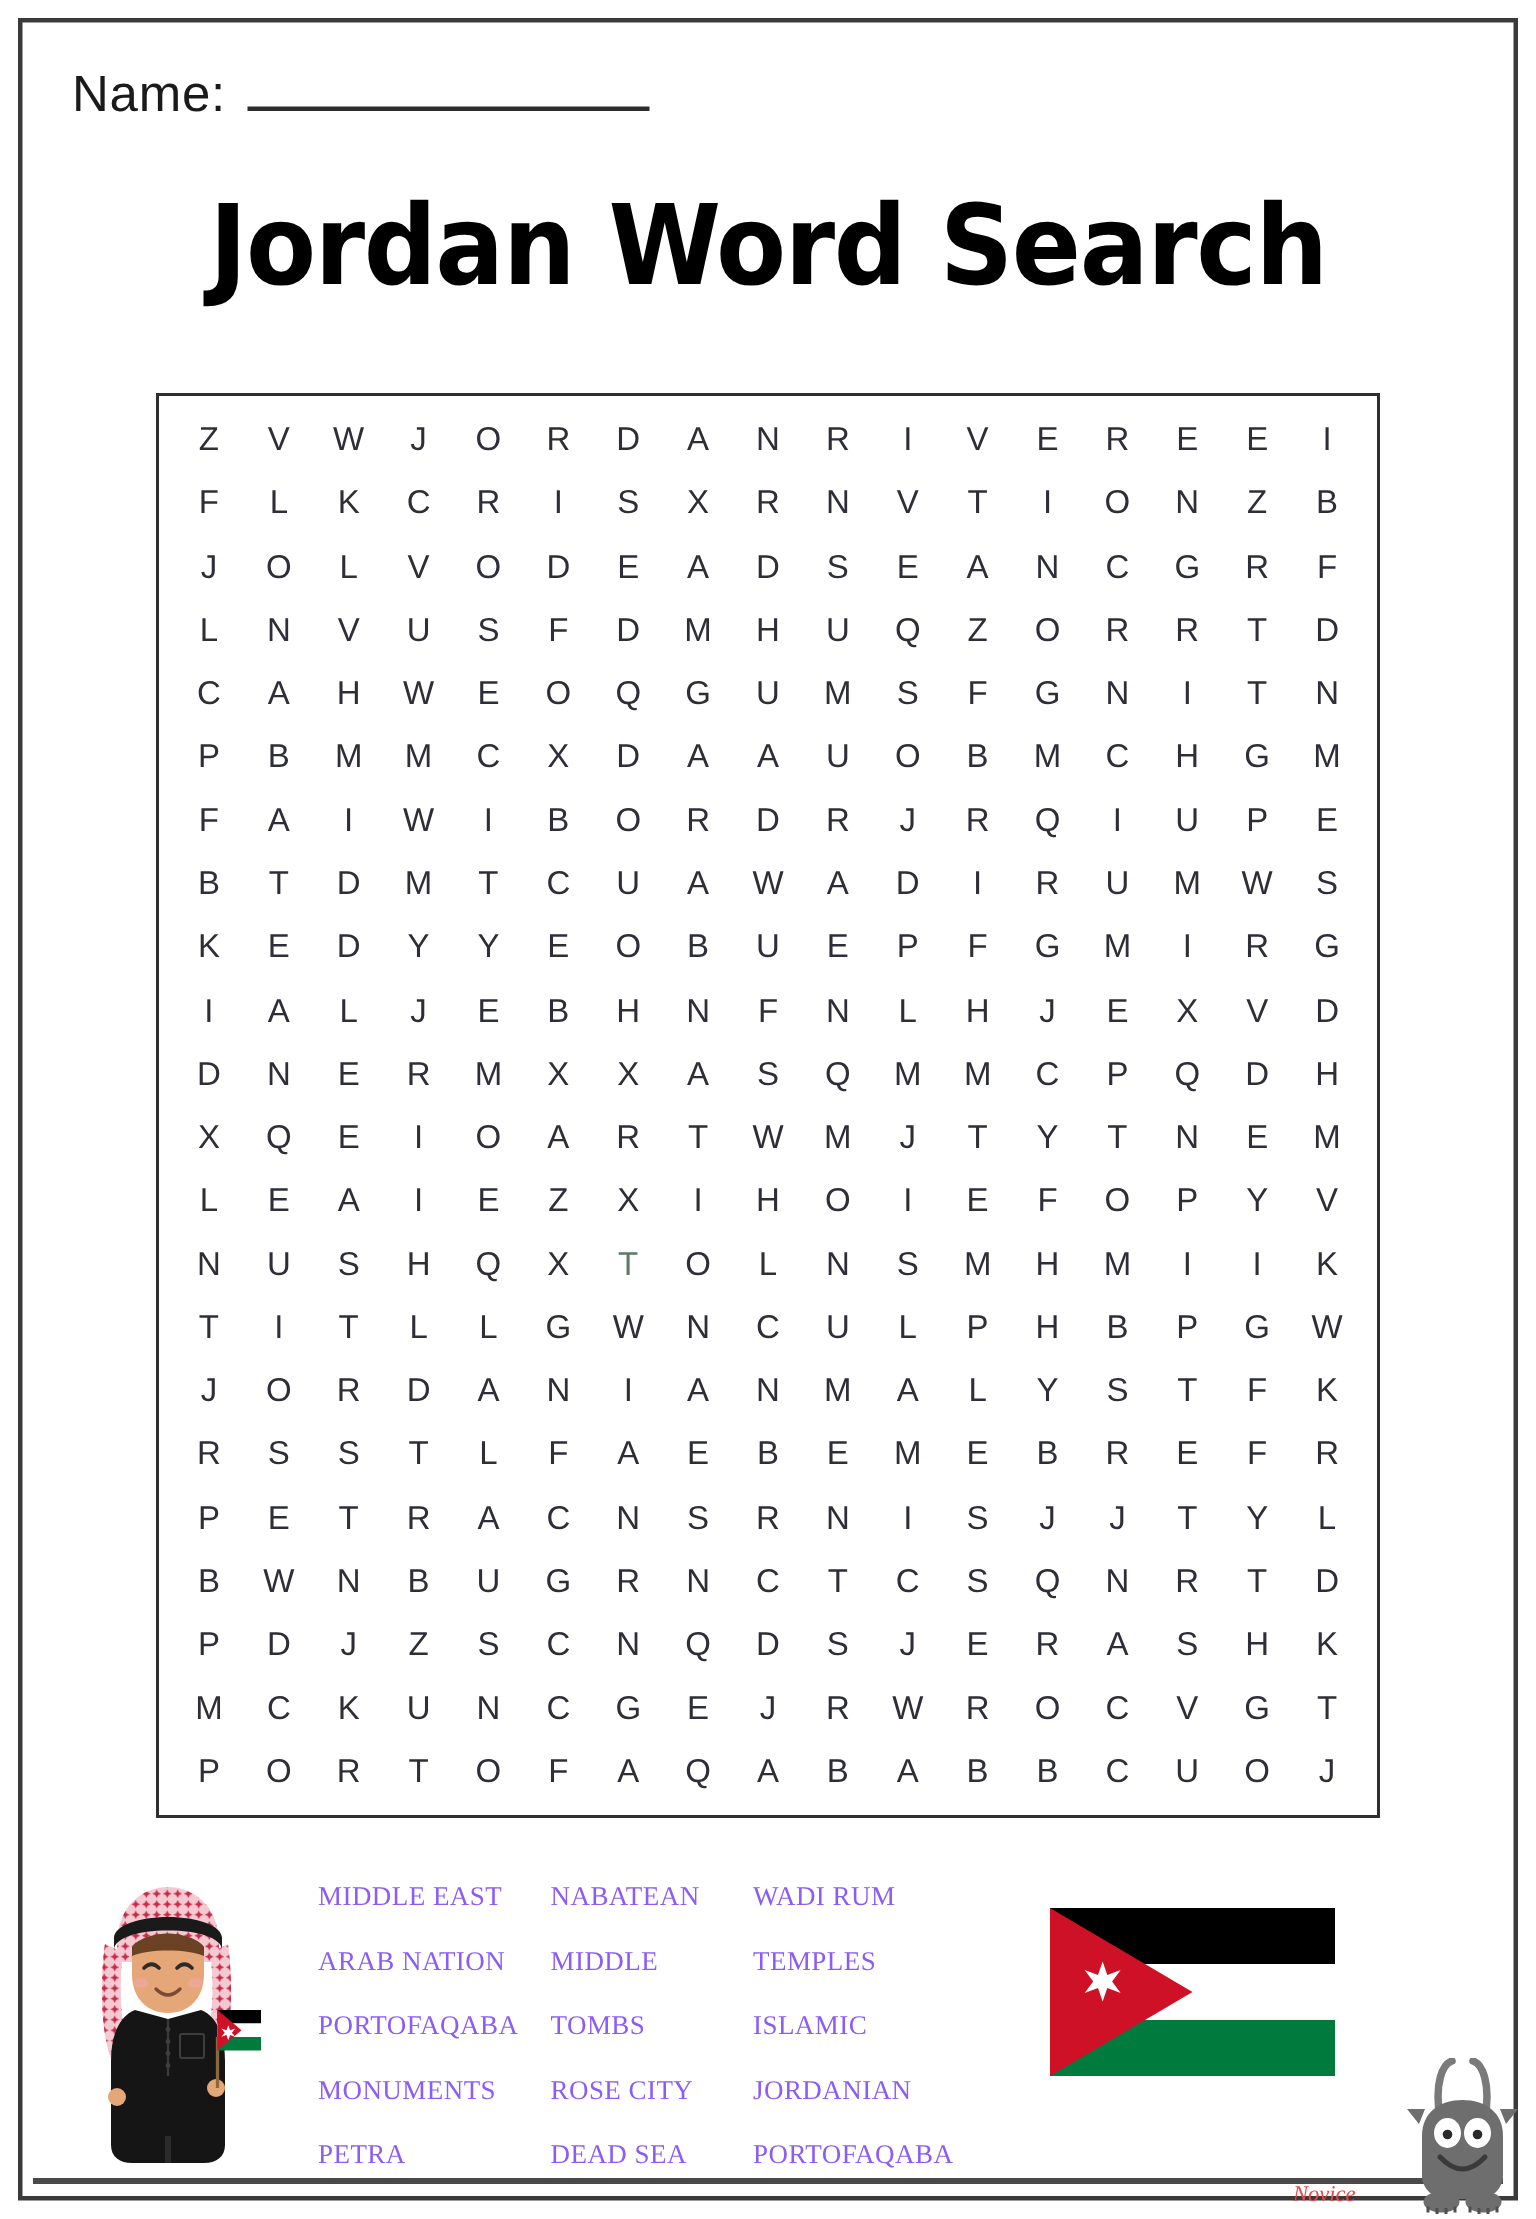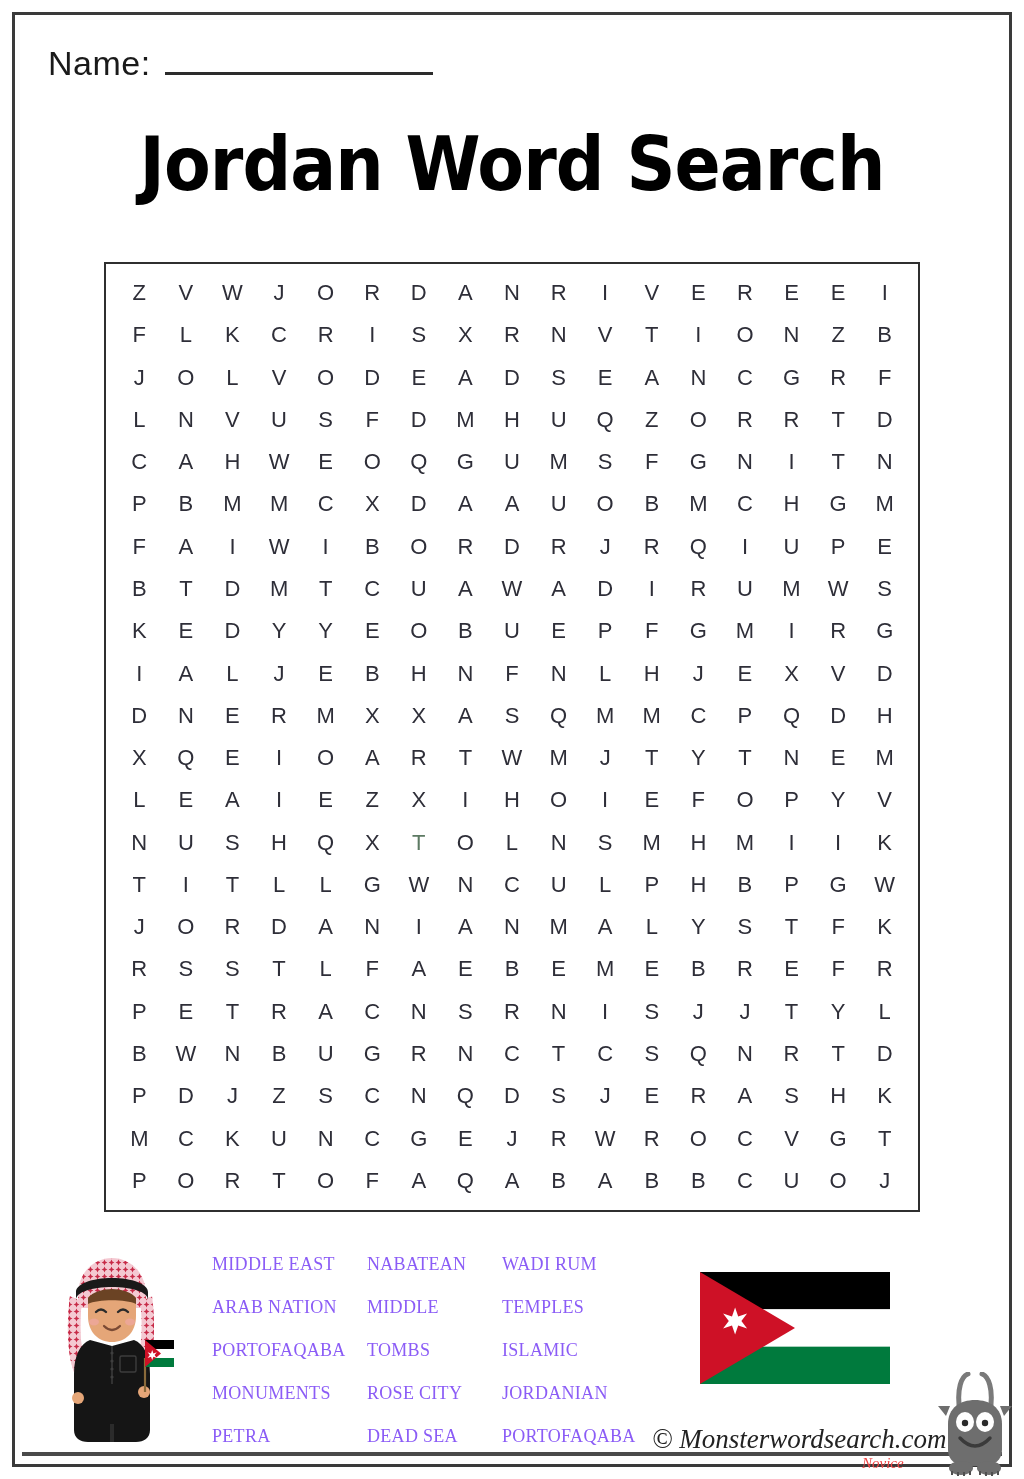--- a/index.html
+++ b/index.html
@@ -642,21 +642,20 @@
 
   <svg id="flag" viewBox="0 0 190 112" xmlns="http://www.w3.org/2000/svg">
     <rect x="0" y="0" width="190" height="37.33" fill="#000000"></rect>
     <rect x="0" y="37.33" width="190" height="37.33" fill="#ffffff"></rect>
     <rect x="0" y="74.66" width="190" height="37.34" fill="#007a3d"></rect>
     <path d="M0 0 L95 56 L0 112 Z" fill="#ce1126"></path>
     <path d="M32 44.6 l3.1 -9.0 l3.1 9.0 l8.9 -3.2 l-5.7 7.6 l5.7 7.6 l-8.9 -3.2 l-3.1 9.0 l-3.1 -9.0 l-8.9 3.2 l5.7 -7.6 l-5.7 -7.6 Z" fill="#ffffff"></path>
   </svg>
 
   <div id="footer-rule"></div>
-  <div id="copyright">© Monsterwordsearch.com</div>
   <div id="novice">Novice</div>
 
   <svg id="monster" viewBox="0 0 78 104" xmlns="http://www.w3.org/2000/svg">
 
     <path d="M24 40 C20 16 26 4 32 2" stroke="#7a7a7a" stroke-width="5" fill="none" stroke-linecap="round"></path>
     <path d="M54 40 C58 16 52 4 46 2" stroke="#7a7a7a" stroke-width="5" fill="none" stroke-linecap="round"></path>
 
     <path d="M10 44 L2 34 L14 34 Z" fill="#6e6e6e"></path>
     <path d="M68 44 L76 34 L64 34 Z" fill="#6e6e6e"></path>
 

